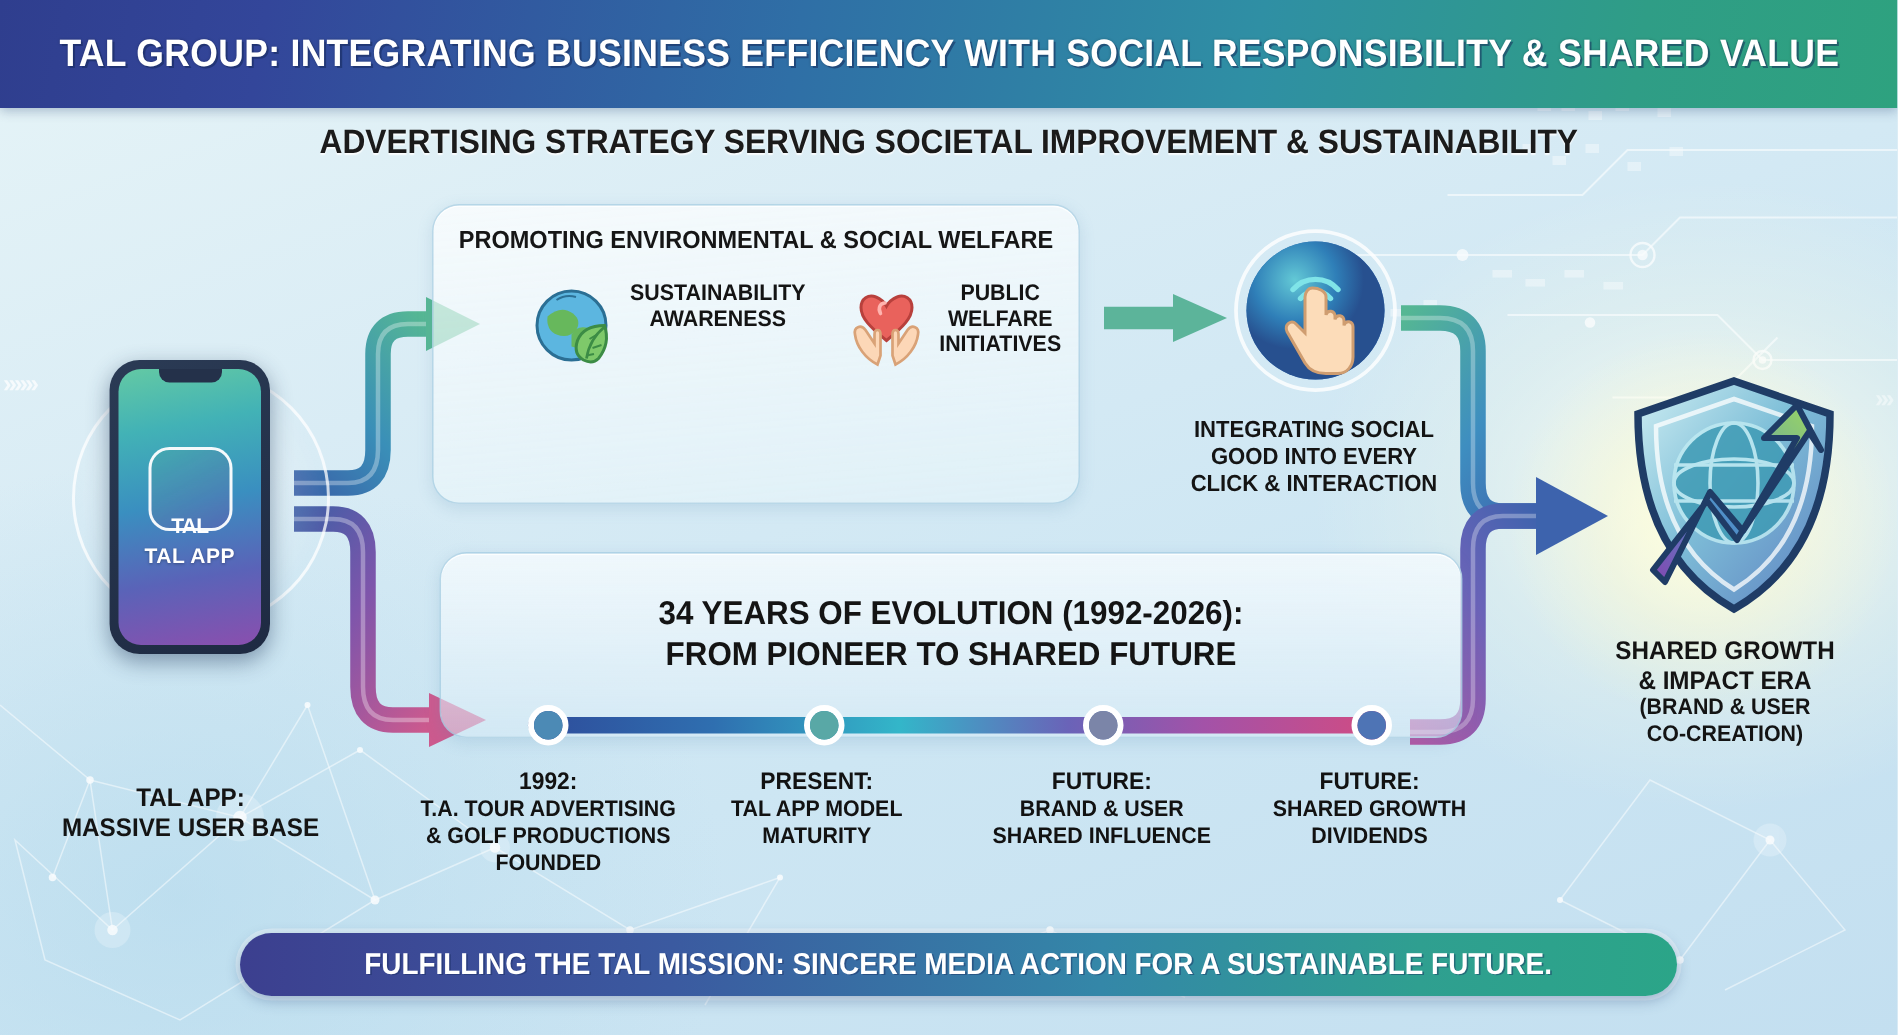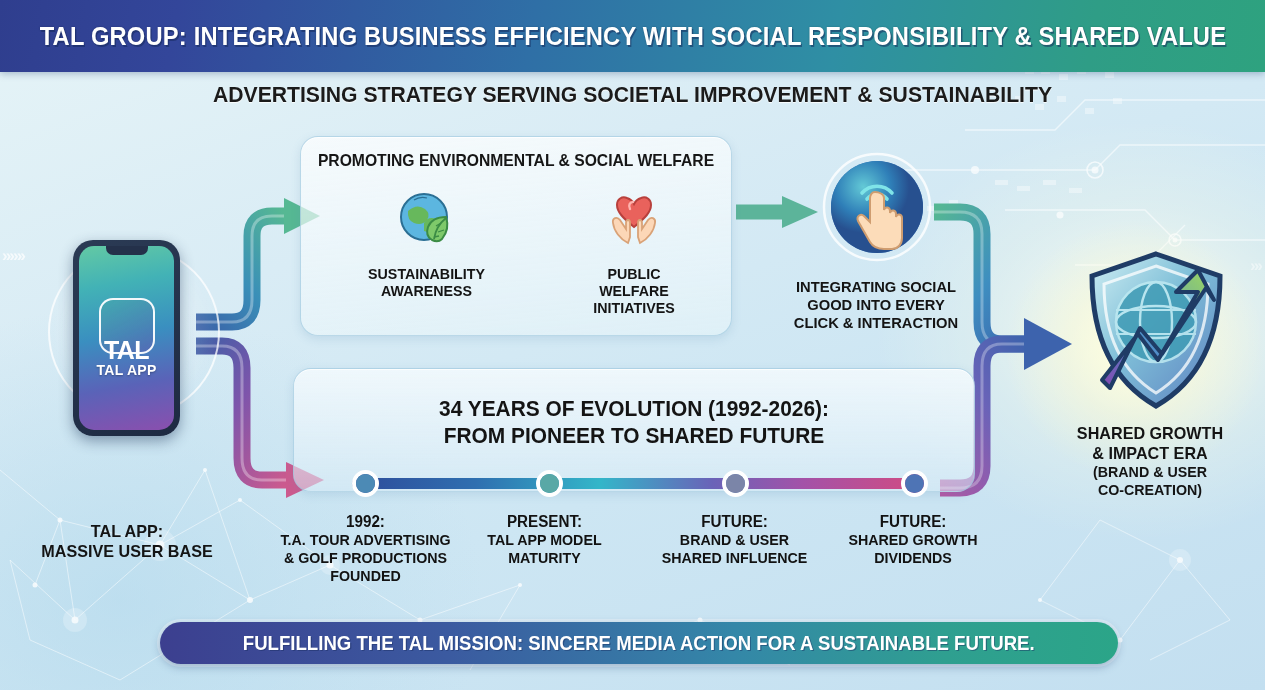--- a/index.html
+++ b/index.html
@@ -36,52 +36,52 @@
 
   .subtitle{position:absolute;left:0;top:82px;width:1265px;text-align:center;
     color:#1b1b1b;font-weight:bold;font-size:22.5px;transform:scaleX(.94);white-space:nowrap;
     text-shadow:0 1px 1px rgba(255,255,255,.85);}
 
   
   .card{position:absolute;border-radius:18px;
     background:linear-gradient(175deg, rgba(255,255,255,.72), rgba(233,246,250,.55));
     border:1.6px solid rgba(150,195,220,.62);
     box-shadow:0 3px 10px rgba(90,140,175,.18), inset 0 1px 0 rgba(255,255,255,.8);}
-  #card-top{left:300px;top:136px;width:430px;height:198px;}
+  #card-top{left:288px;top:136px;width:430px;height:198px;}
   #card-timeline{left:293px;top:368px;width:680px;height:122px;
     background:linear-gradient(180deg, rgba(244,250,253,.85), rgba(216,235,246,.55));}
 
   .card-title{position:absolute;left:0;right:0;top:14px;text-align:center;
     font-weight:bold;font-size:16.5px;color:#161616;transform:scaleX(.95);}
   #card-timeline .tl-title{position:absolute;left:0;right:0;top:27px;text-align:center;
     font-weight:bold;font-size:22px;color:#141414;line-height:1.22;transform:scaleX(.95);}
 
   
   .pillars{position:absolute;left:8px;right:8px;top:44px;display:flex;justify-content:space-around;}
-  .pillar{width:128px;display:flex;flex-direction:column;align-items:center;margin-left:28px;}
+  .pillar{width:128px;display:flex;flex-direction:row;margin-left:28px;}
   .pillar .ico{height:78px;display:flex;align-items:center;justify-content:center;}
   .pillar .lbl{margin-top:6px;text-align:center;font-weight:bold;font-size:15px;
     color:#141414;line-height:1.14;transform:scaleX(.95);}
 
   
   .phone-ring{position:absolute;left:48px;top:246px;width:168px;height:168px;border-radius:50%;
     border:2px solid rgba(255,255,255,.75);
     background:radial-gradient(circle,rgba(255,255,255,.45),rgba(255,255,255,0) 70%);}
   .phone{position:absolute;left:73px;top:240px;width:107px;height:196px;border-radius:20px;
     background:linear-gradient(150deg,#2b3b55,#1e2a42);
     box-shadow:0 5px 14px rgba(30,55,90,.45);padding:6px;box-sizing:border-box;}
   .screen{width:100%;height:100%;border-radius:15px;overflow:hidden;position:relative;
     background:linear-gradient(170deg,#63c9a4 0%, #42b2b6 22%, #3a8fc0 48%, #5a63b8 74%, #8a4fae 100%);
     display:flex;flex-direction:column;align-items:center;justify-content:center;}
   .notch{position:absolute;top:0;left:50%;transform:translateX(-50%);width:42px;height:9px;
     background:#24314a;border-radius:0 0 7px 7px;}
   .applogo{width:52px;height:52px;border-radius:14px;border:2.5px solid rgba(255,255,255,.95);
     display:flex;align-items:center;justify-content:center;
     background:linear-gradient(150deg,rgba(70,170,170,.55),rgba(95,90,175,.5));}
-  .applogo span{color:#fff;font-weight:bold;font-size:25px;letter-spacing:-.5px;margin-top:48px;}
+  .applogo span{color:#fff;font-weight:bold;font-size:14px;letter-spacing:-.5px;margin-top:48px;}
   .appname{margin-top:8px;color:#fff;font-weight:bold;font-size:14px;letter-spacing:.3px;
     text-shadow:0 1px 2px rgba(0,0,0,.3);}
 
   
   .cap{position:absolute;text-align:center;font-weight:bold;color:#141414;
     line-height:1.16;transform:scaleX(.95);}
   #cap-phone{left:20px;top:522px;width:214px;font-size:17px;}
   #cap-tap{left:768px;top:278px;width:216px;font-size:15.5px;}
   #cap-shield{left:1040px;top:424px;width:220px;font-size:17px;}
   #cap-shield .small{font-size:15px;display:block;}

